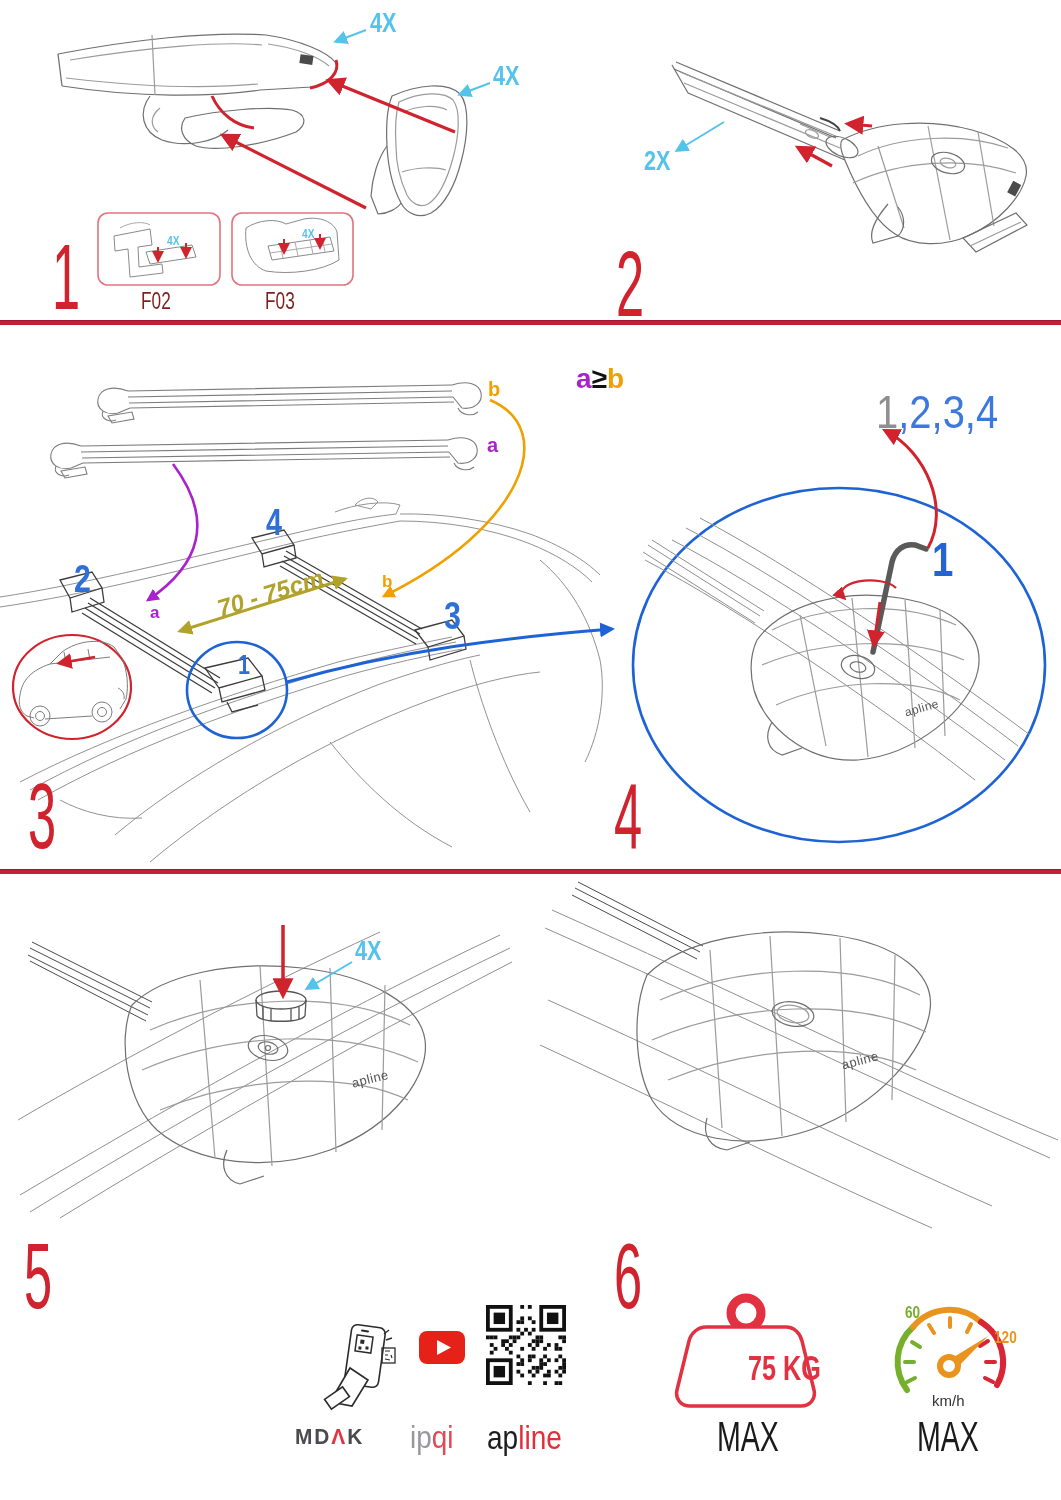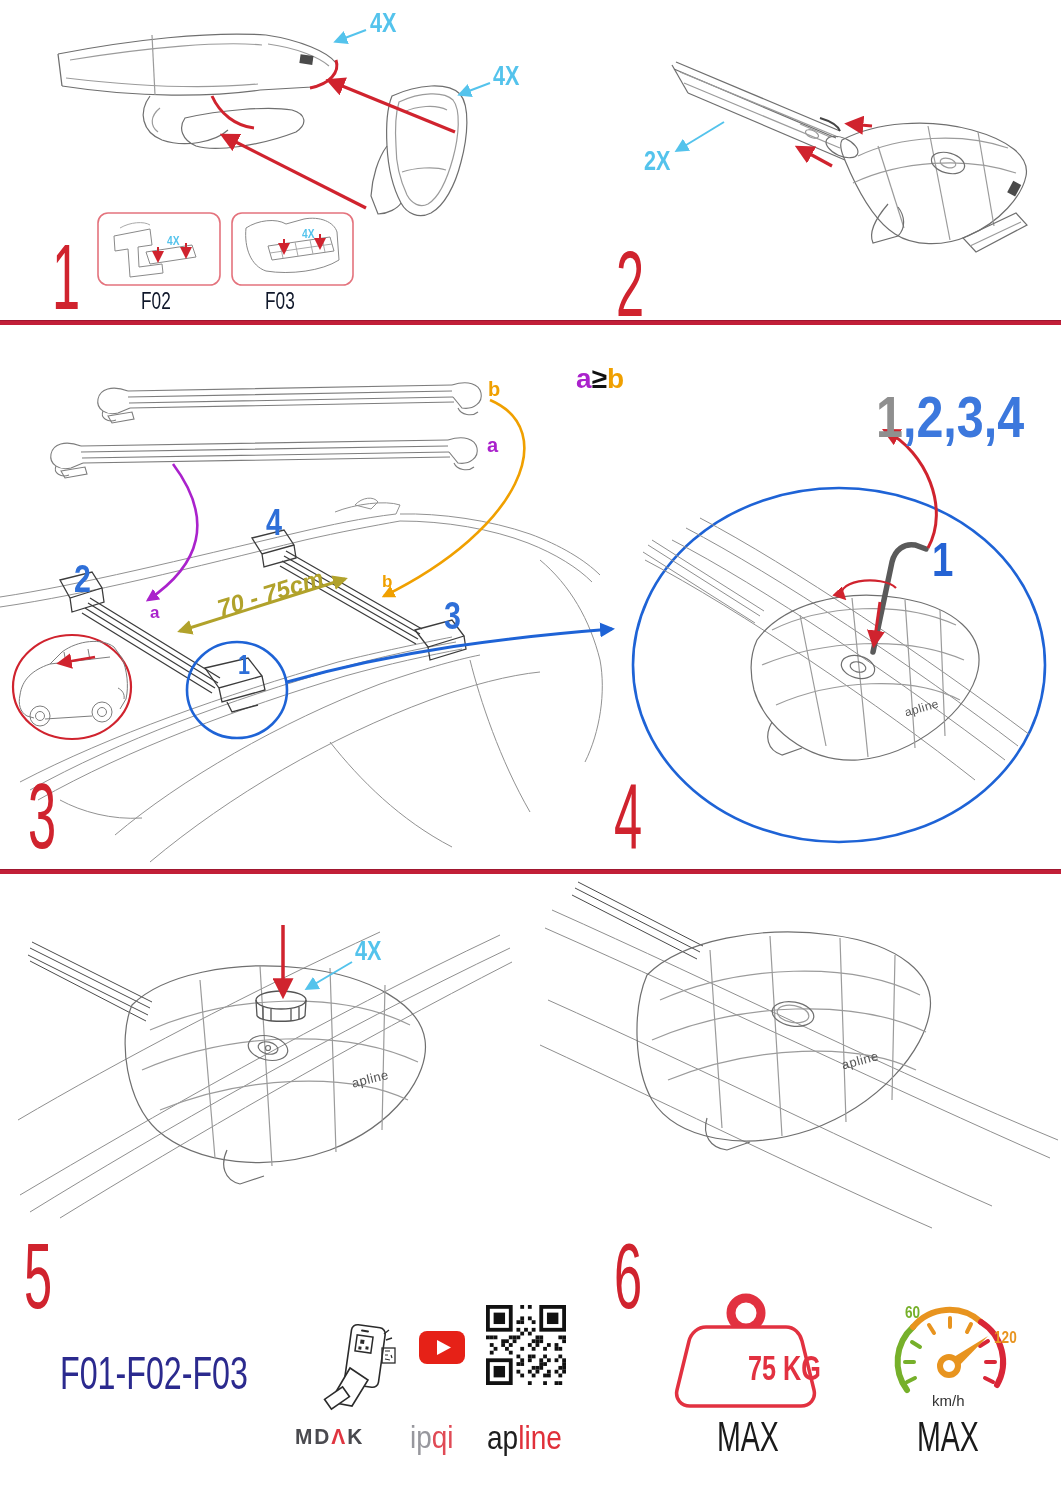--- a/index.html
+++ b/index.html
@@ -4,21 +4,21 @@
 <style>
   html,body{margin:0;padding:0;background:#fff;}
   .page{position:relative;width:1061px;height:1500px;background:#ffffff;overflow:hidden;
         font-family:"Liberation Sans", sans-serif;text-align:center;}
   .abs{position:absolute;}
   svg{position:absolute;left:0;top:0;overflow:visible;}
   .cond{display:inline-block;transform:scaleX(var(--sx,.72));transform-origin:0 0;white-space:nowrap;}
   .stepnum{font-size:92px;line-height:.74;color:#d0232e;letter-spacing:-2px;}
   .qty{color:#54c3ec;font-size:27px;font-weight:bold;}
   .qty-sm{color:#54c3ec;font-size:12px;font-weight:bold;}
-  .fcode{color:#0f172a;font-size:23px;letter-spacing:0;}
+  .fcode{color:#7f1d1d;font-size:23px;letter-spacing:0;}
   .bluebig{color:#2e6fd8;font-weight:bold;}
   .divider{position:absolute;left:0;width:1061px;height:4px;background:#c21f38;border-top:1px solid #a01730;}
   .brand{white-space:nowrap;}
 </style>
 </head>
 <body>
 
 <div class="page">
 
   <svg width="1061" height="330" viewBox="0 0 1061 330">
@@ -249,21 +249,21 @@
   <div class="abs" style="left:576px;top:363px;font-size:28px;font-weight:bold;"><span style="color:#aa22cc">a</span><span style="color:#111">≥</span><span style="color:#f0a000">b</span></div>
   <div class="abs bluebig" style="left:74px;top:558px;font-size:38px;"><span class="cond" style="--sx:.8">2</span></div>
   <div class="abs bluebig" style="left:266px;top:502px;font-size:36px;"><span class="cond" style="--sx:.8">4</span></div>
   <div class="abs bluebig" style="left:444px;top:595px;font-size:38px;"><span class="cond" style="--sx:.8">3</span></div>
   <div class="abs bluebig" style="left:238px;top:650px;font-size:27px;"><span class="cond" style="--sx:.8">1</span></div>
   <div class="abs" style="left:150px;top:603px;color:#aa22cc;font-size:17px;font-weight:bold;"><span>a</span></div>
   <div class="abs" style="left:382px;top:572px;color:#f0a000;font-size:17px;font-weight:bold;"><span>b</span></div>
   <div class="abs" style="left:214px;top:596px;color:#b1a22b;font-size:24px;font-weight:bold;font-style:italic;transform:rotate(-17deg);transform-origin:0 0;"><span>70 - 75cm</span></div>
   <div class="abs stepnum" style="left:28px;top:782px;"><span class="cond" style="--sx:.55">3</span></div>
 
-  <div class="abs" style="left:876px;top:384px;font-size:57px;font-weight:bold;"><span class="cond" style="--sx:.85"><span style="color:#8f8f8f">1</span><span style="color:#3c78dd">,2,3,4</span></span></div>
+  <div class="abs" style="left:876px;top:384px;font-size:47px;font-weight:normal;"><span class="cond" style="--sx:.85"><span style="color:#8f8f8f">1</span><span style="color:#3c78dd">,2,3,4</span></span></div>
   <div class="abs" style="left:932px;top:532px;color:#2563d4;font-size:48px;font-weight:bold;"><span class="cond" style="--sx:.8">1</span></div>
   <div class="abs" style="left:903px;top:706px;color:#555;font-size:12px;transform:rotate(-16deg);transform-origin:0 0;letter-spacing:.5px;"><span>apline</span></div>
   <div class="abs stepnum" style="left:614px;top:782px;"><span class="cond" style="--sx:.55">4</span></div>
 
   <div class="divider" style="top:869px;"></div>
 
   <svg width="1061" height="360" viewBox="0 880 1061 360" style="top:880px;">
     <defs>
       <marker id="mred3" markerWidth="6" markerHeight="6" refX="4.5" refY="3" orient="auto-start-reverse">
           <path d="M0,0 L6,3 L0,6 Z" fill="#d0232e"></path>
@@ -318,21 +318,20 @@
       <path d="M707,1118 C702,1135 710,1148 727,1150 L750,1142"></path>
     </g>
   </svg>
 
   <div class="abs qty" style="left:355px;top:936px;"><span class="cond" style="--sx:.8">4X</span></div>
   <div class="abs" style="left:350px;top:1076px;color:#555;font-size:13px;transform:rotate(-14deg);transform-origin:0 0;letter-spacing:.5px;"><span>apline</span></div>
   <div class="abs" style="left:840px;top:1058px;color:#555;font-size:13px;transform:rotate(-15deg);transform-origin:0 0;letter-spacing:.5px;"><span>apline</span></div>
   <div class="abs stepnum" style="left:24px;top:1242px;"><span class="cond" style="--sx:.55">5</span></div>
   <div class="abs stepnum" style="left:614px;top:1242px;"><span class="cond" style="--sx:.55">6</span></div>
 
-  <div class="abs" style="left:60px;top:1346px;color:#2b2a8e;font-size:46px;font-weight:500;"><span class="cond" style="--sx:.7">F01-F02-F03</span></div>
 
   <div class="abs brand" style="left:295px;top:1424px;font-size:22px;font-weight:bold;letter-spacing:2px;">
     <span class="cond" style="--sx:.95"><span style="color:#4a4a4f">MD</span><span style="color:#e03540">Λ</span><span style="color:#4a4a4f">K</span></span>
   </div>
   <div class="abs brand" style="left:410px;top:1420px;font-size:31px;">
     <span class="cond" style="--sx:.9"><span style="color:#97979d">ip</span><span style="color:#e04a55">qi</span></span>
   </div>
   <div class="abs brand" style="left:487px;top:1419px;font-size:33px;font-weight:500;">
     <span class="cond" style="--sx:.85"><span style="color:#1d1d1d">ap</span><span style="color:#e0303a">line</span></span>
   </div>

